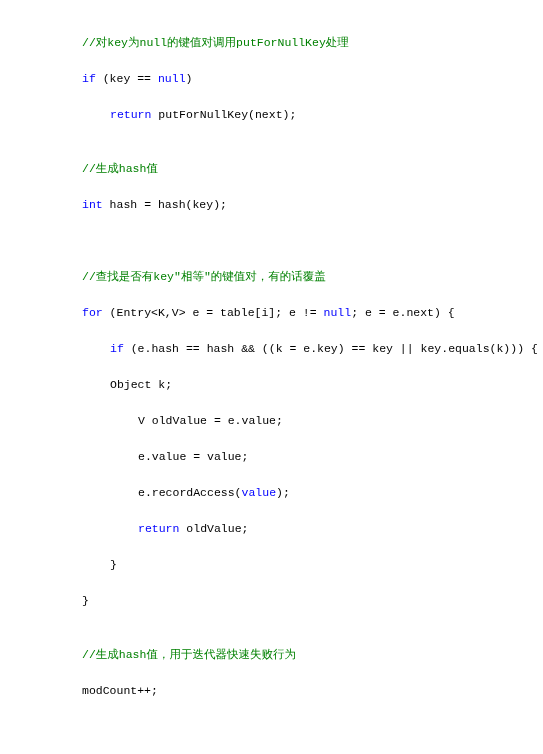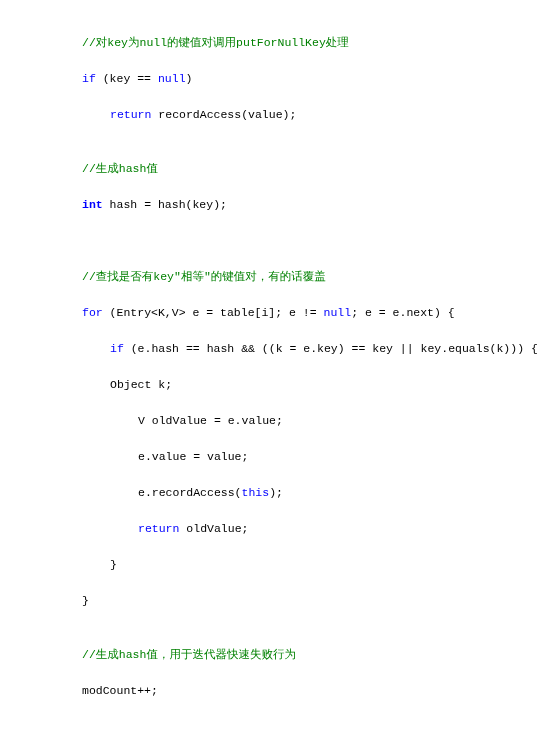--- a/index.html
+++ b/index.html
@@ -22,45 +22,45 @@
     font-size: 11.5px;
     line-height: 18px;
     white-space: pre;
     color: #000000;
     box-sizing: border-box;
     width: 543px;
     height: 754px;
   }
   .c-comment { color: #008000; }
   .c-keyword { color: #0000ff; }
-  .c-type    { color: #0000ff; font-weight: bold; }
+  .c-type    { color: #0000ff; }
   .line { padding-left: 18px; }
   .i2 { margin-left: 56px; }
   .i3 { margin-left: 84px; }
   .i4 { margin-left: 112px; }
 </style>
 </head>
 <body>
 
 <div class="code-container">
 <div class="line i2"><span class="c-comment">//对key为null的键值对调用putForNullKey处理</span></div>
 <div class="line i2"><span class="c-keyword">if</span><span> (key == </span><span class="c-keyword">null</span><span>)</span></div>
-<div class="line i3"><span class="c-keyword">return</span><span> recordAccess(value);</span></div>
+<div class="line i3"><span class="c-keyword">return</span><span> putForNullKey(next);</span></div>
 <div class="line"></div>
 <div class="line i2"><span class="c-comment">//生成hash值</span></div>
 <div class="line i2"><span class="c-type">int</span><span> hash = hash(key);</span></div>
 <div class="line"></div>
 <div class="line"></div>
 <div class="line i2"><span class="c-comment">//查找是否有key"相等"的键值对，有的话覆盖</span></div>
 <div class="line i2"><span class="c-keyword">for</span><span> (Entry&lt;K,V&gt; e = table[i]; e != </span><span class="c-keyword">null</span><span>; e = e.next) {</span></div>
 <div class="line i3"><span class="c-keyword">if</span><span> (e.hash == hash &amp;&amp; ((k = e.key) == key || key.equals(k))) {</span></div>
 <div class="line i3"><span>Object k;</span></div>
 <div class="line i4"><span>V oldValue = e.value;</span></div>
 <div class="line i4"><span>e.value = value;</span></div>
-<div class="line i4"><span>e.recordAccess(</span><span class="c-keyword">this</span><span>);</span></div>
+<div class="line i4"><span>e.recordAccess(</span><span class="c-keyword">value</span><span>);</span></div>
 <div class="line i4"><span class="c-keyword">return</span><span> oldValue;</span></div>
 <div class="line i3"><span>}</span></div>
 <div class="line i2"><span>}</span></div>
 <div class="line"></div>
 <div class="line i2"><span class="c-comment">//生成hash值，用于迭代器快速失败行为</span></div>
 <div class="line i2"><span>modCount++;</span></div>
 <div class="line"></div>
 
 
 

